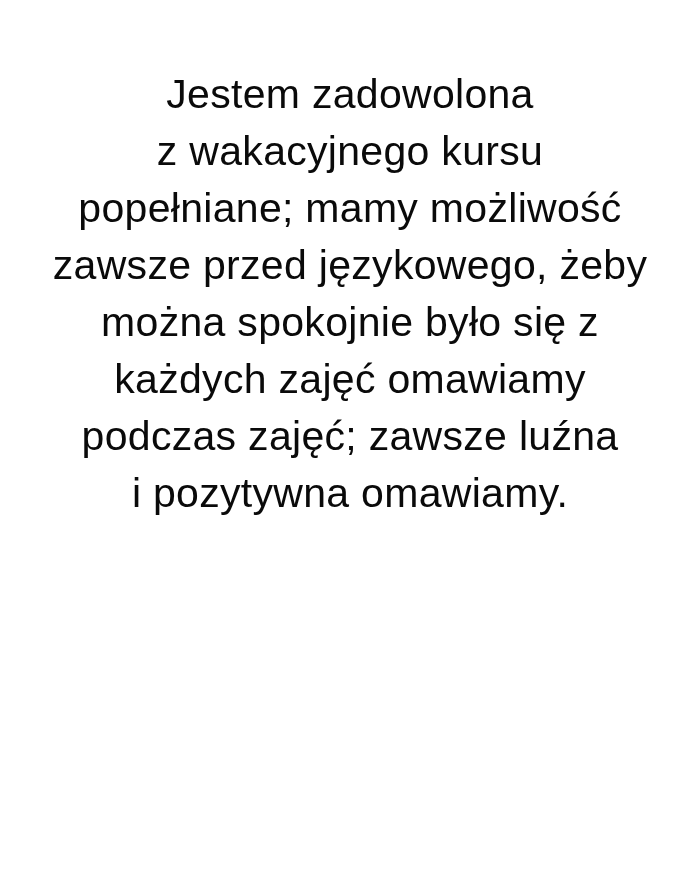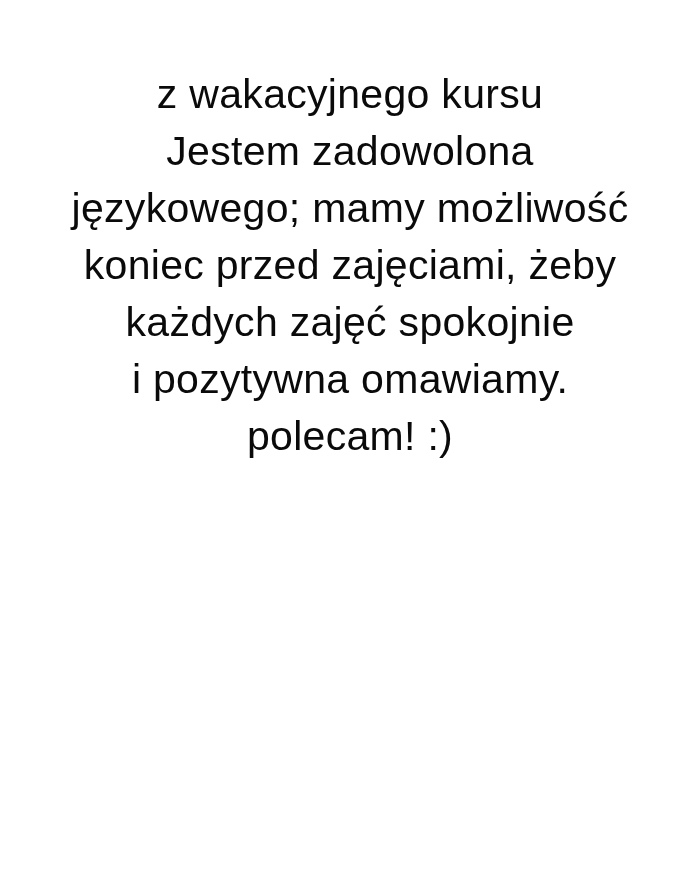--- a/index.html
+++ b/index.html
@@ -26,20 +26,21 @@
     font-weight: 400;
     letter-spacing: 0.3px;
     color: #0a0a0a;
     white-space: nowrap;
   }
 </style>
 </head>
 <body>
 
 <div class="testimonial">
+  <div class="testimonial-line">Jestem zadowolona</div>
   <div class="testimonial-line">z wakacyjnego kursu</div>
-  <div class="testimonial-line">Jestem zadowolona</div>
-  <div class="testimonial-line">językowego; mamy możliwość</div>
-  <div class="testimonial-line">koniec przed zajęciami, żeby</div>
-  <div class="testimonial-line">każdych zajęć spokojnie</div>
+  <div class="testimonial-line">popełniane; mamy możliwość</div>
+  <div class="testimonial-line">zawsze przed językowego, żeby</div>
+  <div class="testimonial-line">można spokojnie było się z</div>
+  <div class="testimonial-line">każdych zajęć omawiamy</div>
+  <div class="testimonial-line">podczas zajęć; zawsze luźna</div>
   <div class="testimonial-line">i pozytywna omawiamy.</div>
-  <div class="testimonial-line">polecam! :)</div>
 </div>
 
 </body></html>

